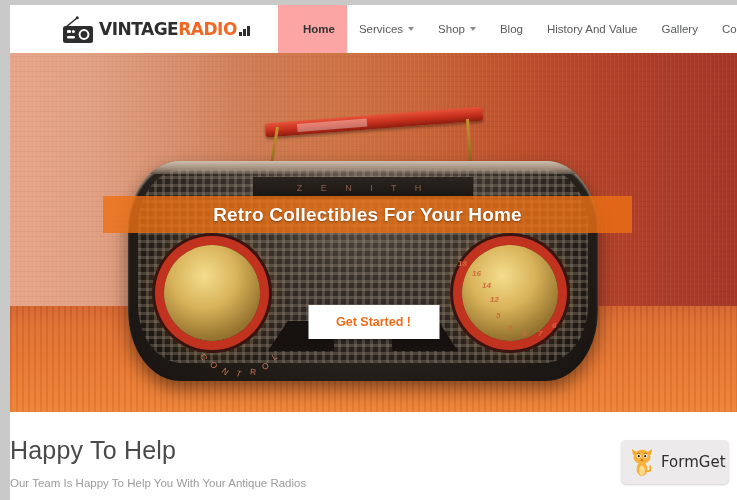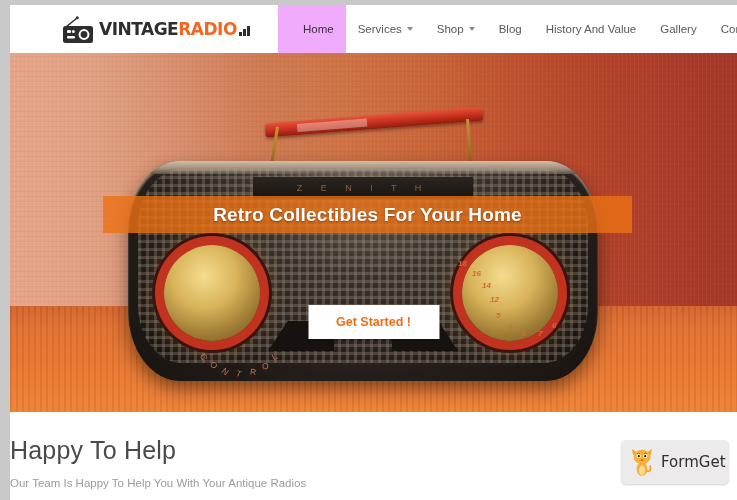--- a/index.html
+++ b/index.html
@@ -100,23 +100,23 @@
     display: flex;
     align-items: center;
     padding: 0 12px;
     font-size: 11.5px;
     color: #58595b;
     cursor: pointer;
     white-space: nowrap;
     height: 48px;
   }
   .nav-item.active {
-    background: #f0abfc;
+    background: #fca5a5;
     color: #333333;
-    font-weight: normal;
+    font-weight: bold;
     padding-left: 25px;
   }
   .caret {
     display: inline-block;
     margin-left: 5px;
     width: 0; height: 0;
     border-left: 3.5px solid transparent;
     border-right: 3.5px solid transparent;
     border-top: 4px solid #8a8a8a;
   }

